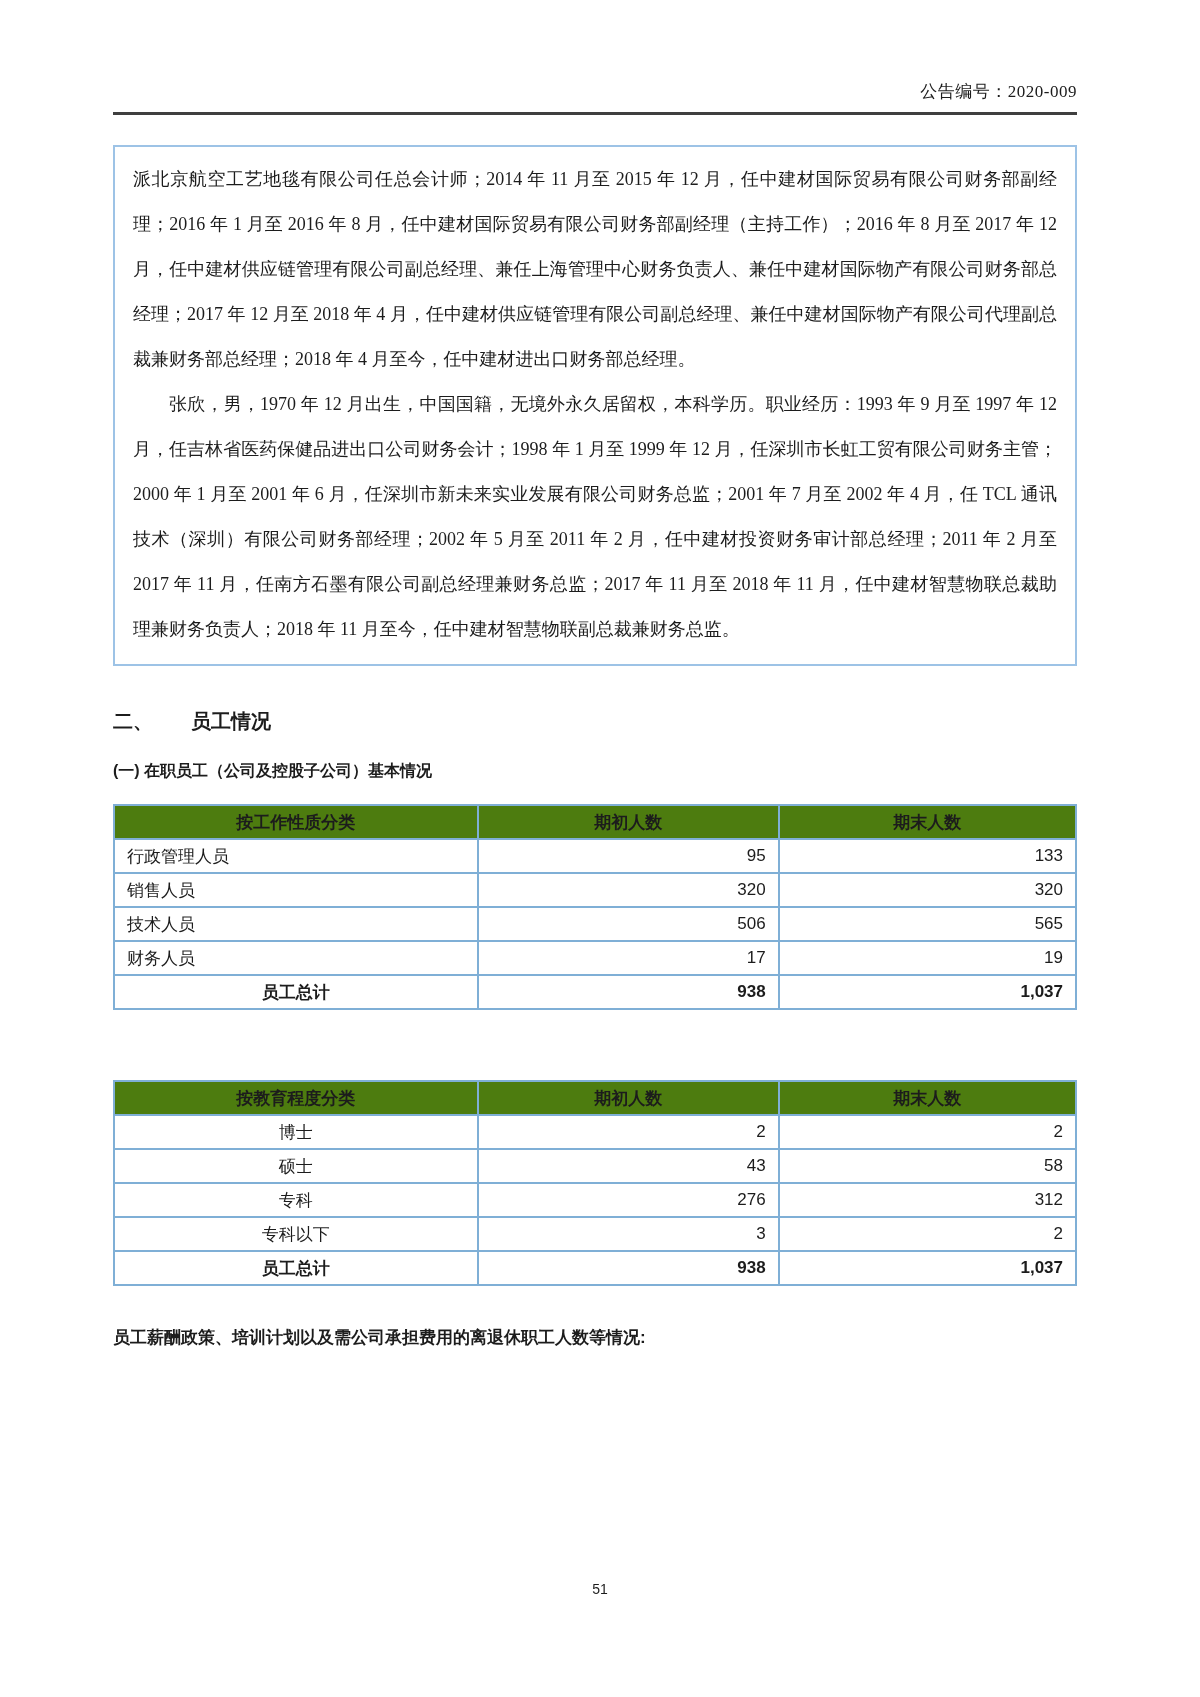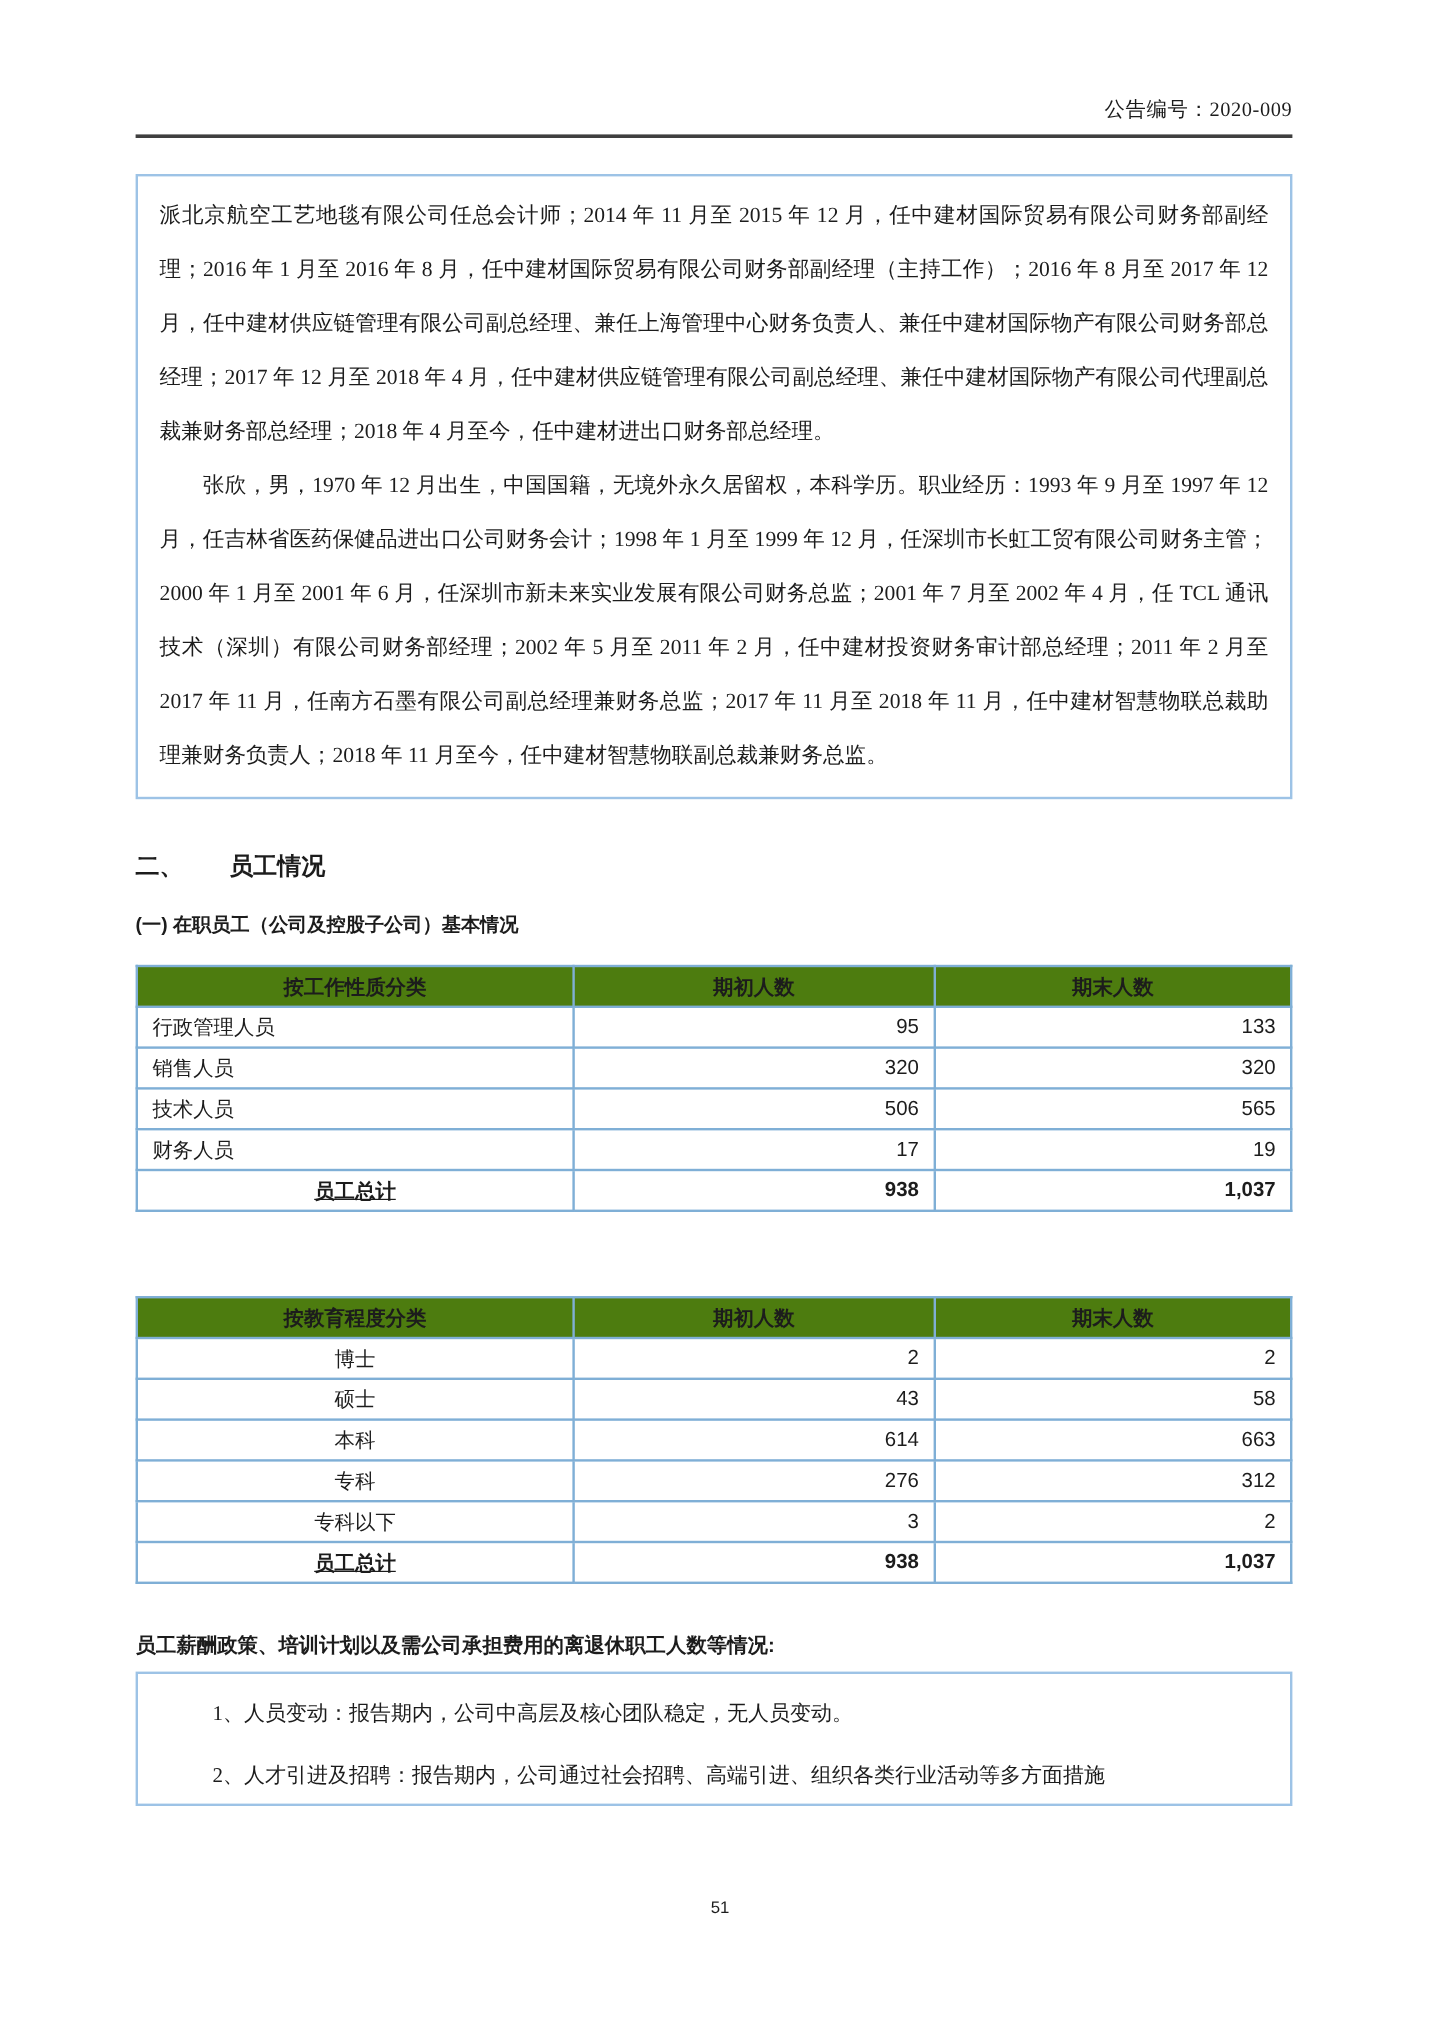--- a/index.html
+++ b/index.html
@@ -78,21 +78,21 @@
   td.cat-left   { text-align: left; }
   td.cat-center { text-align: center; }
   td.num {
     text-align: right;
     font-family: "Liberation Sans", "DejaVu Sans", sans-serif;
   }
   tr.total-row td {
     font-weight: bold;
     font-family: "Liberation Sans", "DejaVu Sans", sans-serif;
   }
-  tr.total-row td.cat-left, tr.total-row td.cat-center { text-align: center; text-decoration: underline; }
+  tr.total-row td.cat-left, tr.total-row td.cat-center { text-align: center; }
   col.c1 { width: 37.8%; }
   col.c2 { width: 31.3%; }
   col.c3 { width: 30.9%; }
   
   .notes-heading {
     margin-top: 40px;
     font-family: "Liberation Sans", "DejaVu Sans", sans-serif;
     font-weight: bold;
     font-size: 17px;
   }
@@ -200,45 +200,36 @@
           <td class="cat-center">博士</td>
           <td class="num">2</td>
           <td class="num">2</td>
         </tr>
         <tr>
           <td class="cat-center">硕士</td>
           <td class="num">43</td>
           <td class="num">58</td>
         </tr>
         <tr>
-          <td class="cat-center">本科</td>
-          <td class="num">614</td>
-          <td class="num">663</td>
-        </tr>
-        <tr>
           <td class="cat-center">专科</td>
           <td class="num">276</td>
           <td class="num">312</td>
         </tr>
         <tr>
           <td class="cat-center">专科以下</td>
           <td class="num">3</td>
           <td class="num">2</td>
         </tr>
         <tr class="total-row">
           <td class="cat-center">员工总计</td>
           <td class="num">938</td>
           <td class="num">1,037</td>
         </tr>
       </tbody>
     </table>
 
     <div class="notes-heading">员工薪酬政策、培训计划以及需公司承担费用的离退休职工人数等情况:</div>
 
-    <div class="notes-box">
-      <div class="note-item">1、人员变动：报告期内，公司中高层及核心团队稳定，无人员变动。</div>
-      <div class="note-item">2、人才引进及招聘：报告期内，公司通过社会招聘、高端引进、组织各类行业活动等多方面措施</div>
-    </div>
 
   </div>
 
   <div class="page-footer">51</div>
 </div>
 
 </body></html>

